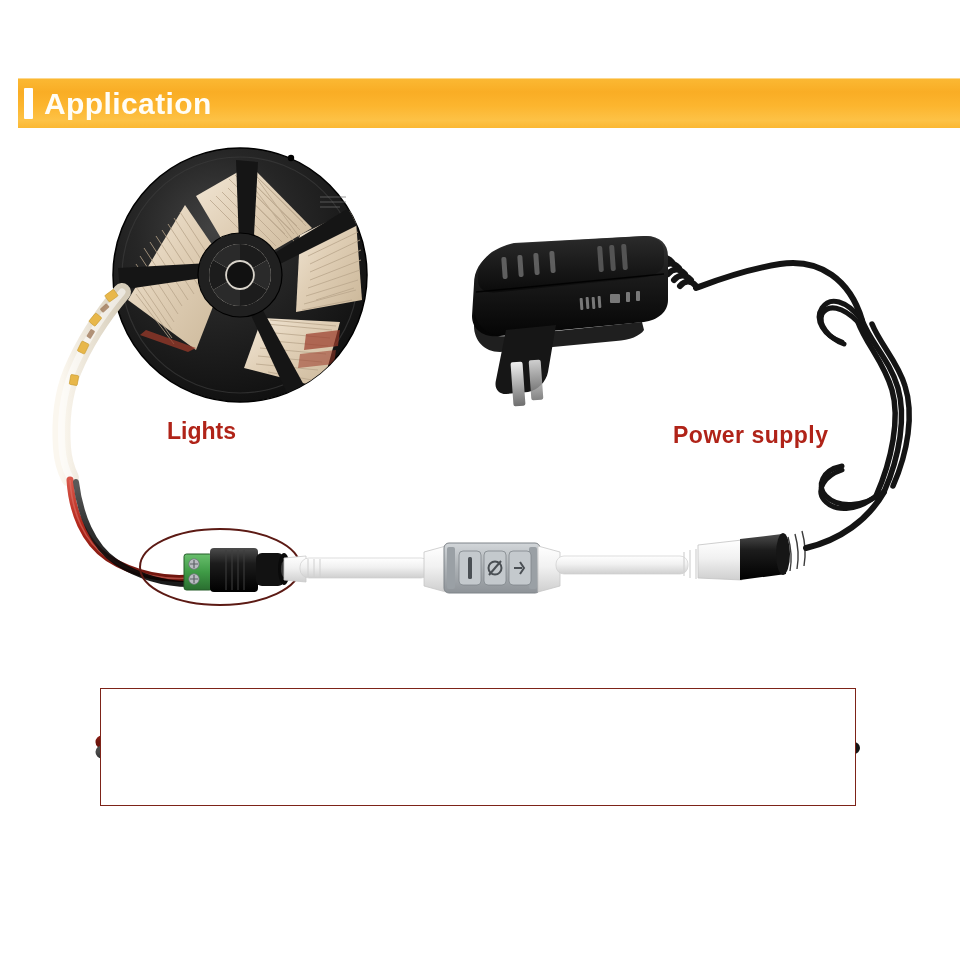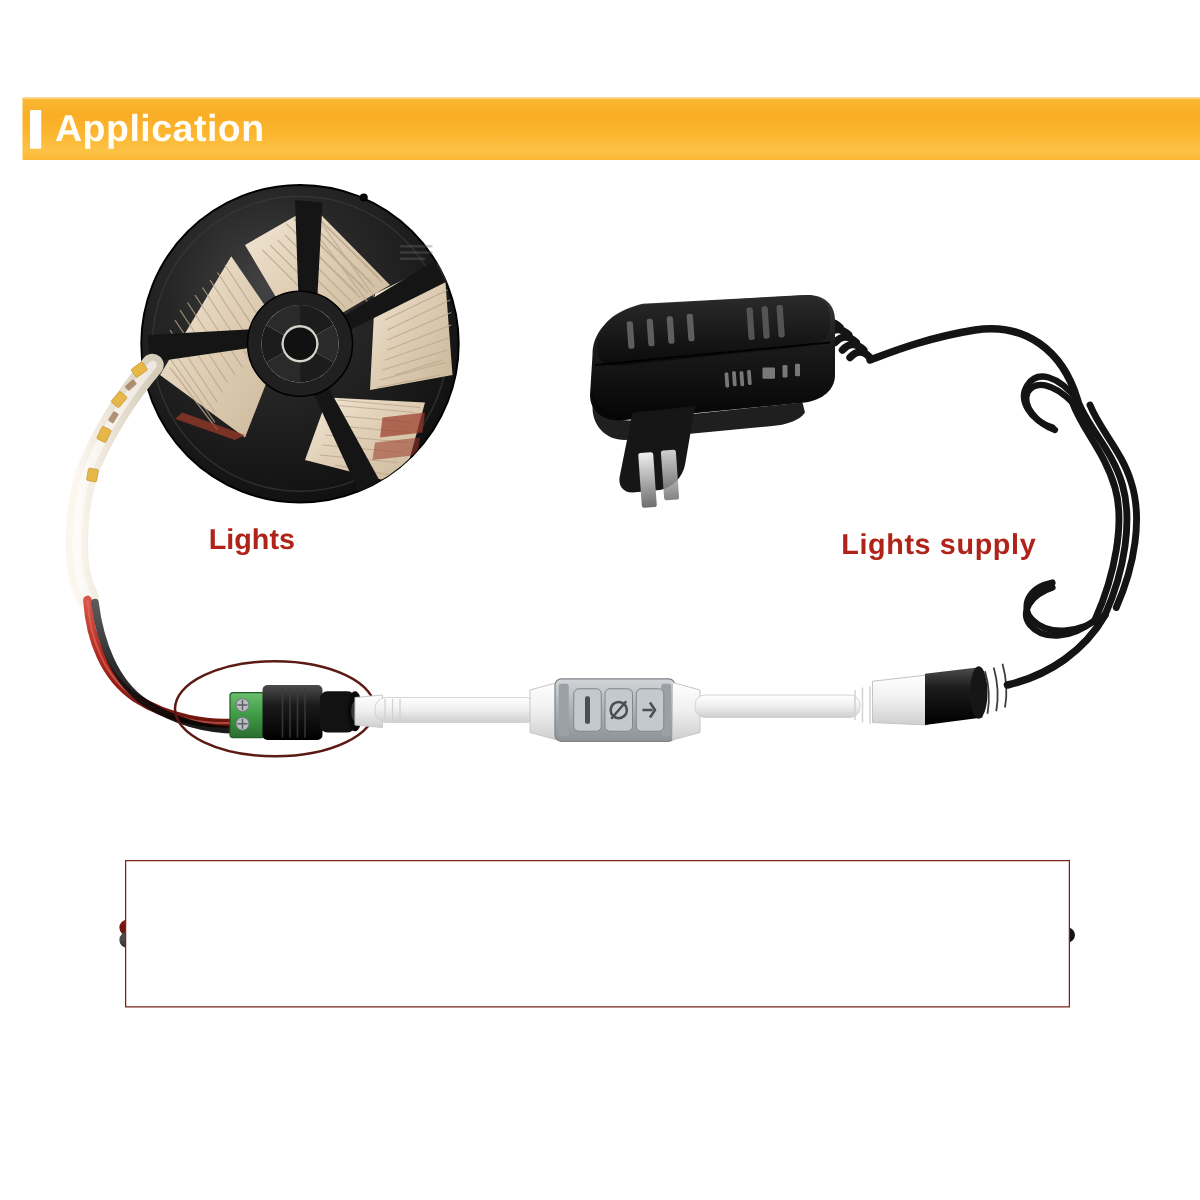--- a/index.html
+++ b/index.html
@@ -513,15 +513,15 @@
 
         <path d="M804 751 C 826 749, 840 748, 854 748" stroke="#141414" stroke-width="12" fill="none" stroke-linecap="round"></path>
       </g>
     </g>
   </svg>
 
   <div class="detail-frame"></div>
 
   <div class="label-red label-lights">Lights</div>
 
-  <div class="label-red label-power">Lights  supply</div>
+  <div class="label-red label-power">Power  supply</div>
 
 </div>
 
 </body></html>

